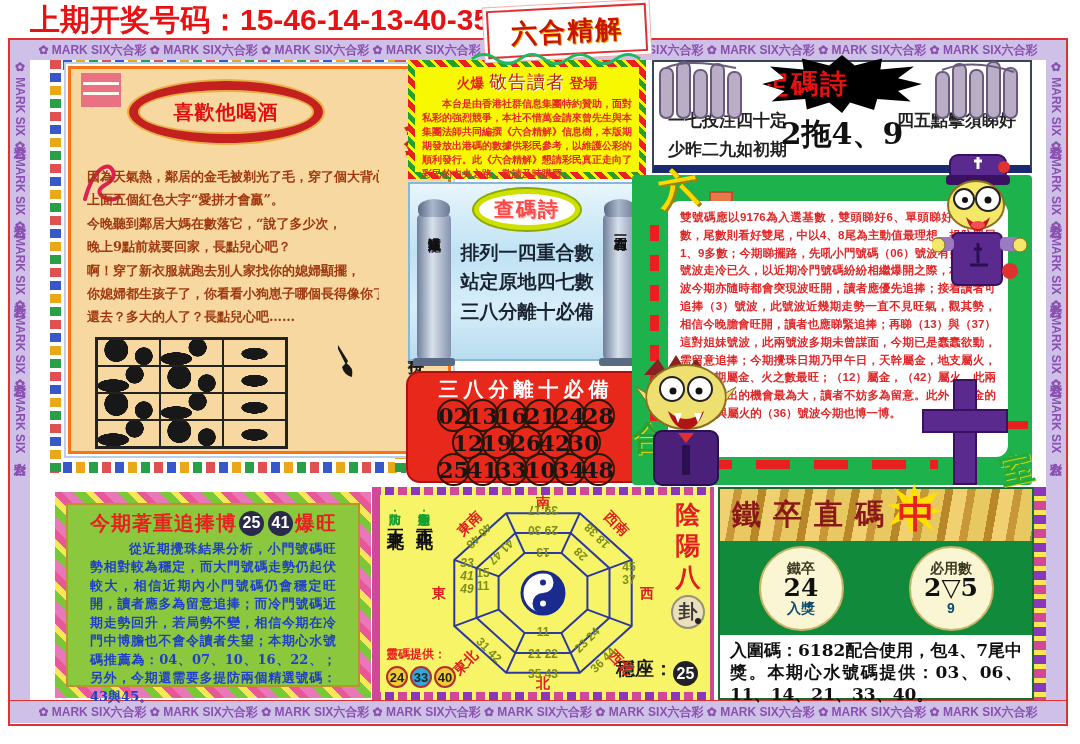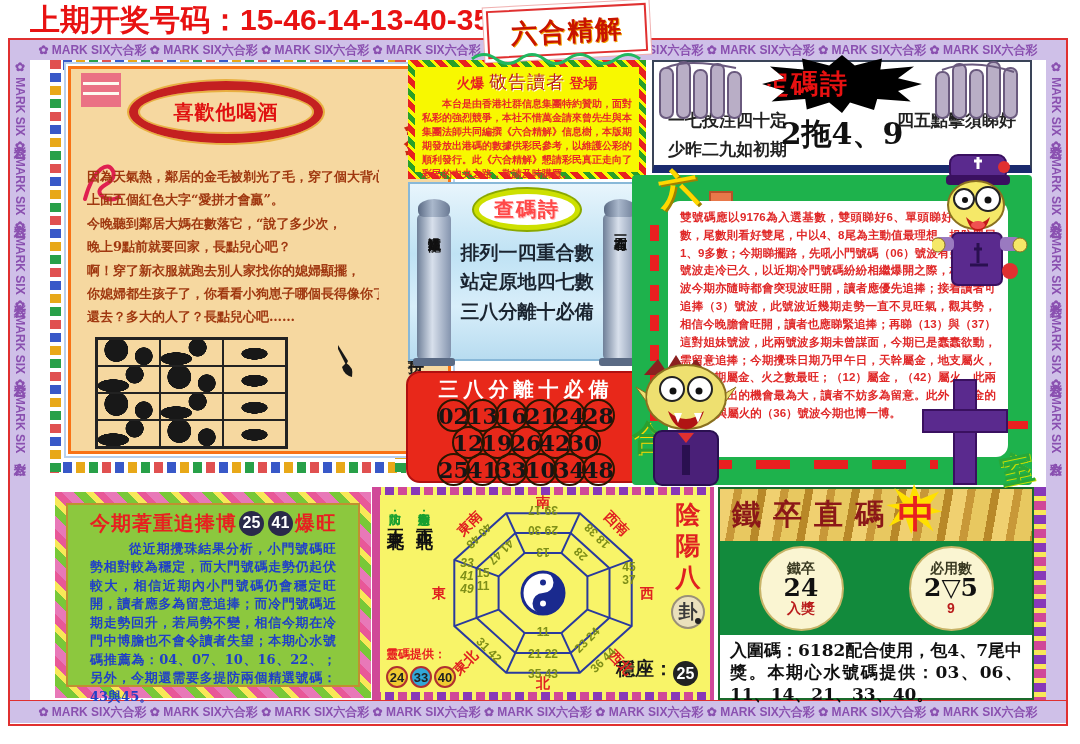--- a/index.html
+++ b/index.html
@@ -217,21 +217,21 @@
       font-family:"DejaVu Serif",serif;white-space:nowrap;}
   .tiezu-mark{position:relative;margin-left:2px;color:#e82020;font-size:37px;font-weight:bold;
       font-family:"DejaVu Serif",serif;z-index:1;}
   .tiezu-mark::before{content:'';position:absolute;left:-12px;top:-6px;width:56px;height:50px;background:#ffe000;
       clip-path:polygon(50% 0,62% 30%,95% 15%,75% 45%,100% 55%,70% 62%,85% 95%,55% 70%,45% 100%,35% 68%,5% 85%,25% 52%,0 42%,30% 38%,15% 8%,42% 28%);z-index:-1;}
   .tiezu-green{height:94px;background:#128a3c;display:flex;align-items:center;justify-content:space-around;padding:0 6px;}
   .tz-circle{width:85px;height:85px;border-radius:50%;background:#faf5d2;border:2px solid #c8b468;
       box-sizing:border-box;display:flex;flex-direction:column;align-items:center;justify-content:center;line-height:1.02;}
   .tz-top{font-size:14px;font-weight:bold;color:#3a3a22;}
   .tz-mid{font-size:25px;font-weight:bold;color:#101010;font-family:"DejaVu Serif",serif;white-space:nowrap;}
-  .tz-bottom{font-size:14px;font-weight:bold;color:#b91c1c;}
+  .tz-bottom{font-size:14px;font-weight:bold;color:#0c4a6e;}
   .tiezu-body{padding:4px 10px 0 10px;color:#101010;font-weight:bold;font-size:17px;line-height:1.3;
       font-family:"DejaVu Serif",serif;text-align:justify;}
 
   .key-strip{left:1004px;top:427px;width:12px;height:213px;
       background:repeating-linear-gradient(180deg,#8838b8 0 9px,#f8e858 9px 14px,#d04898 14px 23px,#f8e858 23px 28px);}
 </style>
 </head>
 <body>
 
 <div class="poster">

